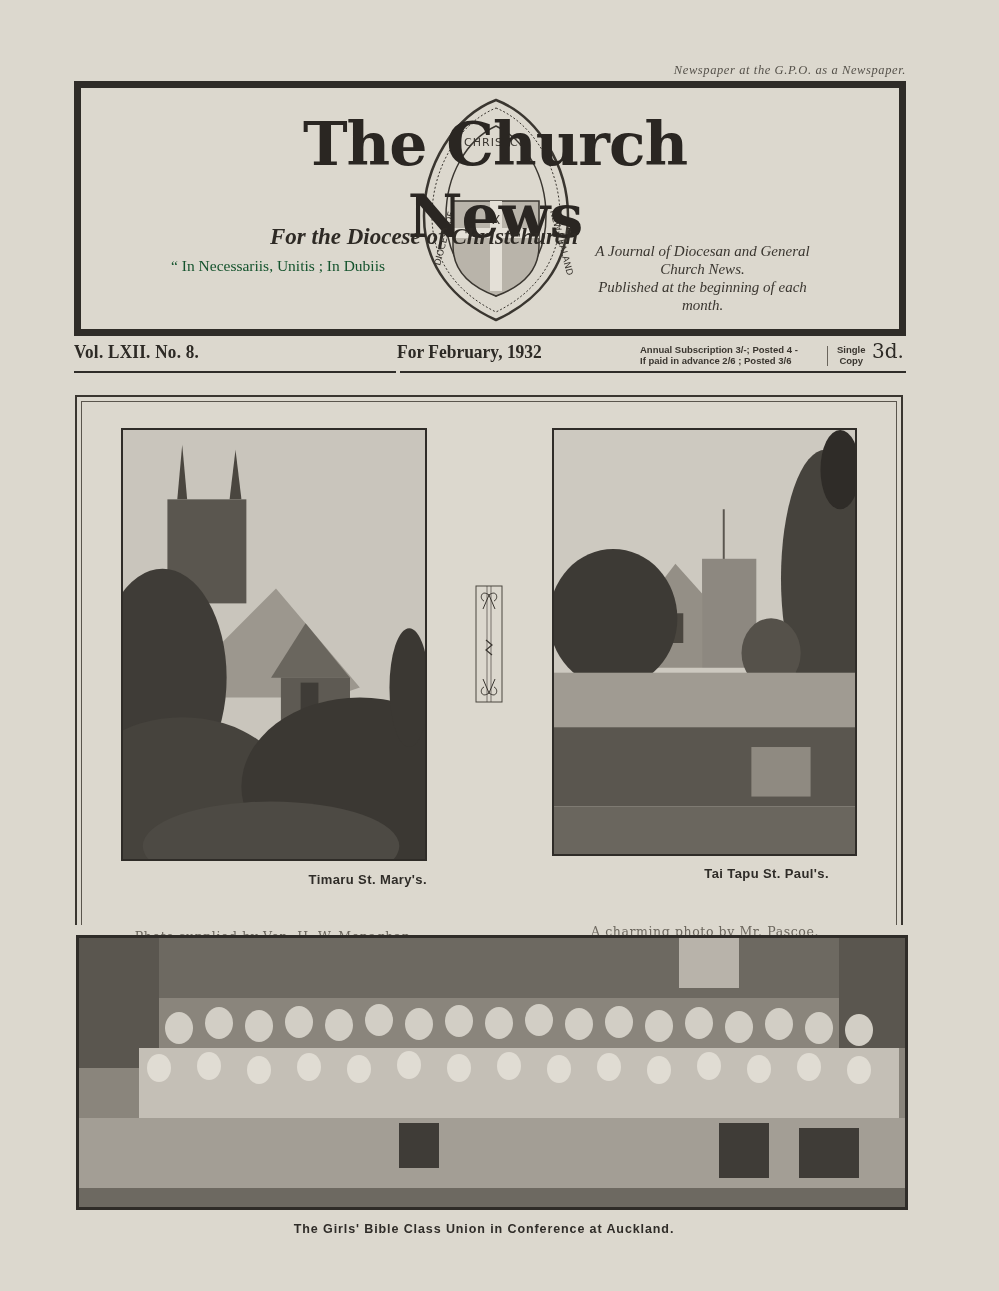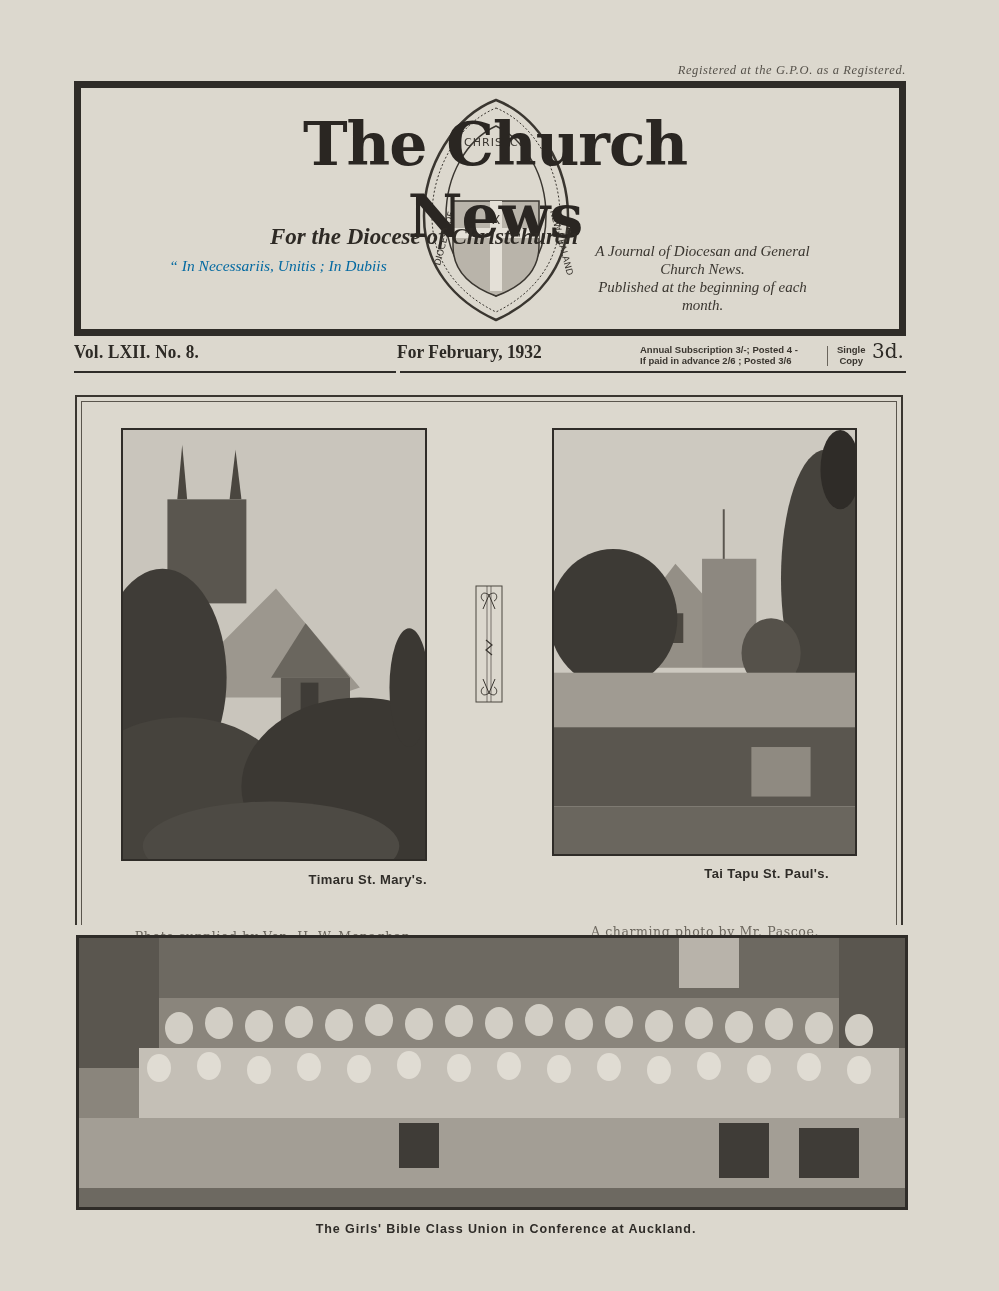--- a/index.html
+++ b/index.html
@@ -32,21 +32,21 @@
     font-family: "DejaVu Serif", serif; font-weight: bold;
     font-size: 60px; letter-spacing: -1px; color: #2a2622;
     line-height: 72px;
   }
   .subtitle {
     left: 270px; top: 194px; width: 420px;
     font-style: italic; font-weight: bold; font-size: 23px; color: #2e2a25; margin-top: 30px;
   }
   .motto {
     left: 128px; top: 255px; width: 300px; text-align: center;
-    font-style: italic; font-size: 15.5px; line-height: 21px; color: #0369a1;
+    font-size: 15.5px; line-height: 21px; color: #14532d;
   }
   .journal {
     left: 575px; top: 242px; width: 255px; text-align: center;
     font-style: italic; font-size: 15px; line-height: 18px; color: #3a3630;
   }
   .vol {
     left: 74px; top: 341px; font-family: "Liberation Serif", serif;
     font-weight: bold; font-size: 19px; color: #2d2a25; letter-spacing: 0.3px;
     transform: scaleX(0.9); transform-origin: left;
   }
@@ -99,29 +99,29 @@
   }
   .cap-l1 { left: 121px; top: 872px; width: 306px; }
   .cap-l2 { left: 110px; top: 889px; width: 330px; }
   .cap-r1 { left: 524px; top: 866px; width: 305px; }
   .cap-r2 { left: 545px; top: 884px; width: 320px; }
 
   .group-photo { left: 76px; top: 935px; width: 832px; height: 275px;
     border: 3px solid #2f2c28; box-sizing: border-box; overflow: hidden; }
   .group-photo svg { display: block; width: 100%; height: 100%; }
   .cap-group {
-    left: 90px; top: 1222px; width: 832px;
+    left: 68px; top: 1222px; width: 832px;
     font-family: "Liberation Sans", sans-serif; font-weight: bold;
     font-size: 12.5px; letter-spacing: 0.9px; color: #2f2c28; text-align: center;
   }
 </style>
 </head>
 <body>
 
-<div class="abs registered">Registered at the G.P.O. as a Registered.</div>
+<div class="abs registered">Newspaper at the G.P.O. as a Newspaper.</div>
 
 <div class="abs masthead"></div>
 
 <div class="abs seal">
   <svg viewBox="0 0 156 228" width="156" height="228">
     <path d="M78 4 C120 20 150 70 150 120 C150 170 120 205 78 224 C36 205 6 170 6 120 C6 70 36 20 78 4 Z" fill="none" stroke="#3a3630" stroke-width="2.5"></path>
     <path d="M78 12 C115 27 142 72 142 120 C142 166 115 198 78 216 C41 198 14 166 14 120 C14 72 41 27 78 12 Z" fill="none" stroke="#3a3630" stroke-width="1" stroke-dasharray="2 2"></path>
     <path d="M78 30 C108 44 128 80 128 120 C128 160 108 186 78 200 C48 186 28 160 28 120 C28 80 48 44 78 30 Z" fill="none" stroke="#3a3630" stroke-width="1.5"></path>
     <path d="M35 105 L121 105 L121 150 C121 178 100 192 78 200 C56 192 35 178 35 150 Z" fill="#b9b4aa" stroke="#3a3630" stroke-width="1.5"></path>
     <rect x="72" y="105" width="12" height="90" fill="#e4e0d7"></rect>

